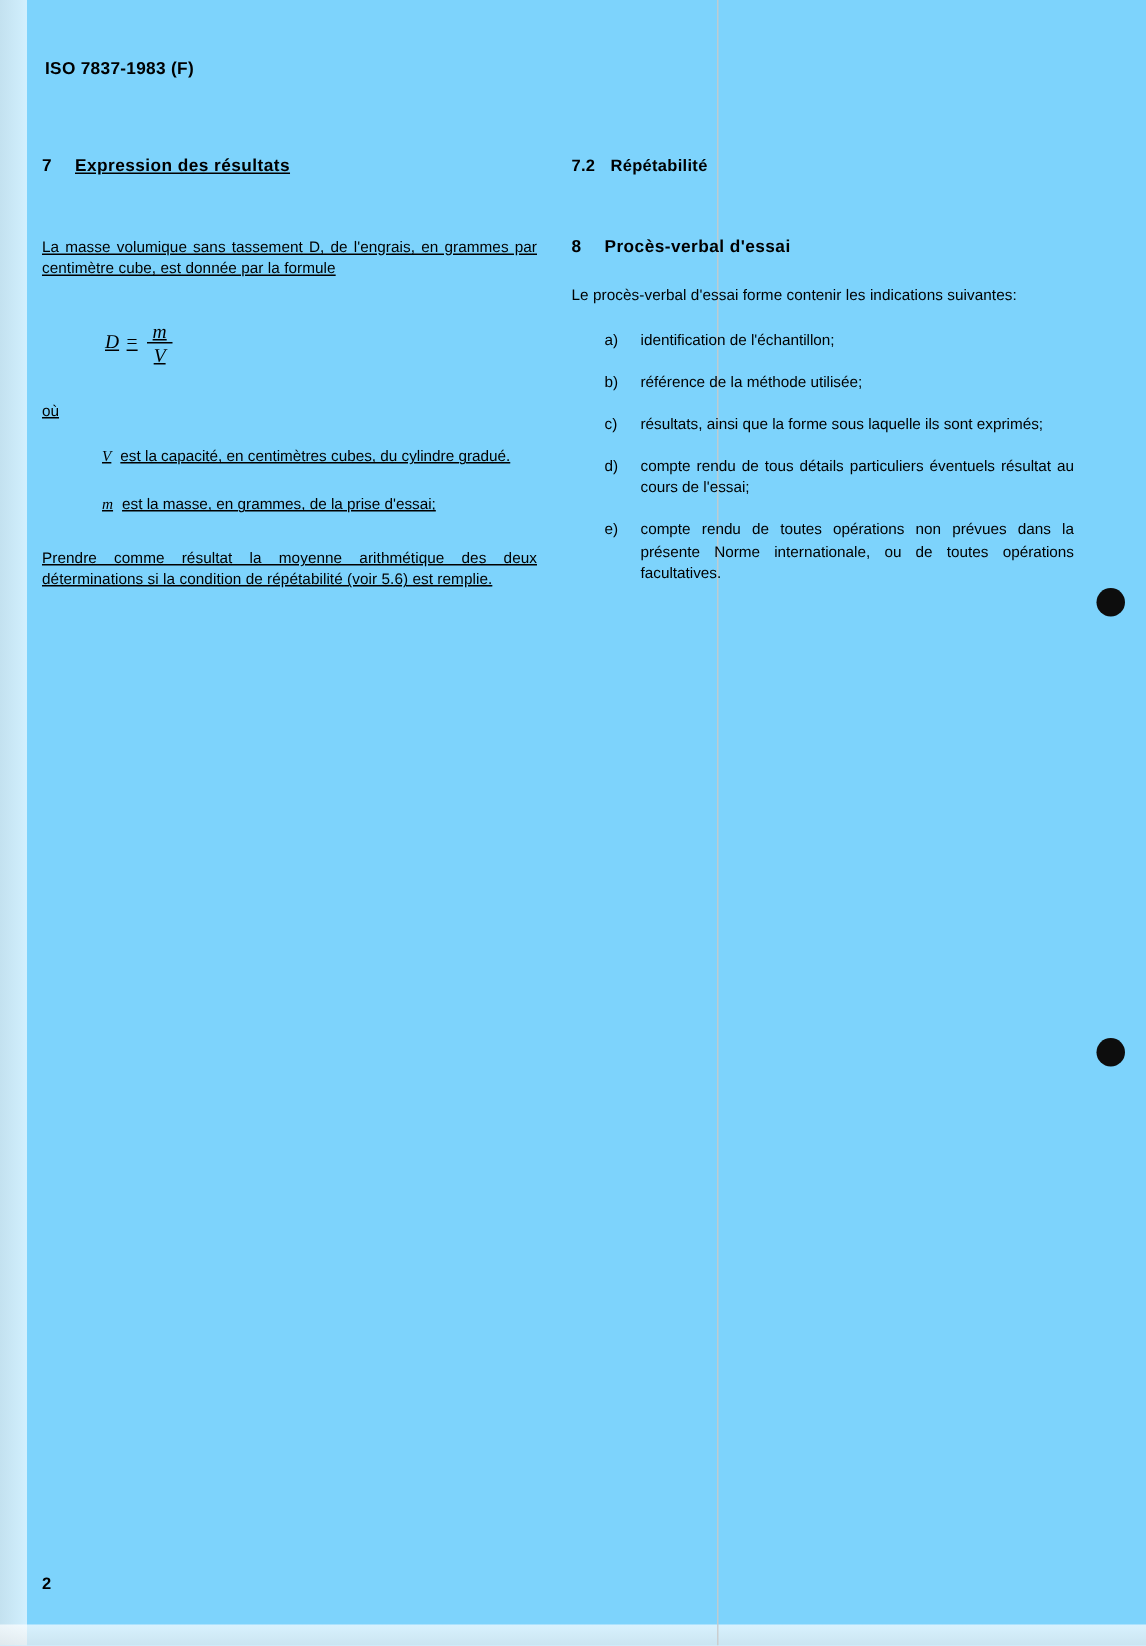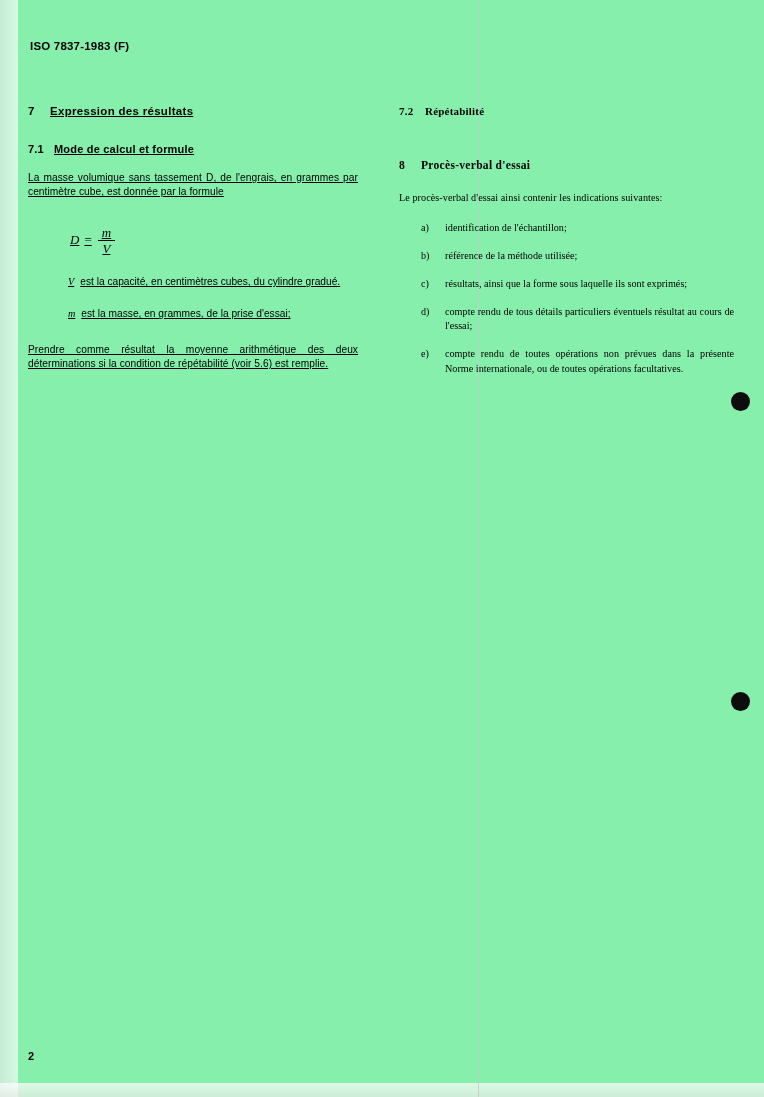--- a/index.html
+++ b/index.html
@@ -15,21 +15,21 @@
     color: #000000;
     overflow: hidden;
   }
 
   .page {
     position: absolute;
     left: 0;
     top: 0;
     width: 764px;
     height: 1097px;
-    background: #86efac;
+    background: #7dd3fc;
   }
 
   
   .edge-left {
     position: absolute;
     left: 0; top: 0;
     width: 18px; height: 1097px;
     background: linear-gradient(to right, #e9e9e9, #ffffff);
     opacity: .65;
   }
@@ -62,24 +62,23 @@
 
   .col-left {
     position: absolute;
     left: 28px;
     top: 105px;
     width: 330px;
     text-decoration: underline;
   }
   .col-right {
     position: absolute;
-    left: 399px;
+    left: 381px;
     top: 105px;
     width: 335px;
-    font-family: Liberation Serif, serif;
   }
 
   h2.sec {
     font-size: 11.5px;
     font-weight: bold;
     margin: 0 0 0 0;
     letter-spacing: .3px;
   }
   h2.sec .num {
     display: inline-block;
@@ -208,38 +207,36 @@
   <div class="header">ISO 7837-1983 (F)</div>
 
   <div class="col-left">
 
     <h2 class="sec">
       <span class="num">7</span><span>Expression des résultats</span>
     </h2>
 
     <div class="spacer-26"></div>
 
-    <h3 class="subsec">
-      <span class="num">7.1</span><span>Mode de calcul et formule</span>
-    </h3>
 
     <div class="spacer-16"></div>
 
     <p class="body">La masse volumique sans tassement D, de l'engrais, en grammes par centimètre cube, est donnée par la formule</p>
 
     <div class="formula">
       <span class="lhs">D</span>
       <span class="eq">=</span>
       <span class="frac">
         <span class="num-t">m</span>
         <span class="bar"></span>
         <span class="den-t">V</span>
       </span>
     </div>
 
+    <div class="ou">où</div>
 
     <div class="defline">
       <span class="sym">V</span><span>est la capacité, en centimètres cubes, du cylindre gradué.</span>
     </div>
 
     <div class="defline">
       <span class="sym">m</span><span>est la masse, en grammes, de la prise d'essai;</span>
     </div>
 
     <div class="spacer-22"></div>
@@ -258,21 +255,21 @@
 
 
     <div class="spacer-26"></div>
 
     <h2 class="sec">
       <span class="num">8</span><span>Procès-verbal d'essai</span>
     </h2>
 
     <div class="spacer-20"></div>
 
-    <p class="body">Le procès-verbal d'essai ainsi contenir les indications suivantes:</p>
+    <p class="body">Le procès-verbal d'essai forme contenir les indications suivantes:</p>
 
     <div class="list">
 
       <div class="list-item">
         <span class="marker">a)</span>
         <span>identification de l'échantillon;</span>
       </div>
 
       <div class="list-item">
         <span class="marker">b)</span>

